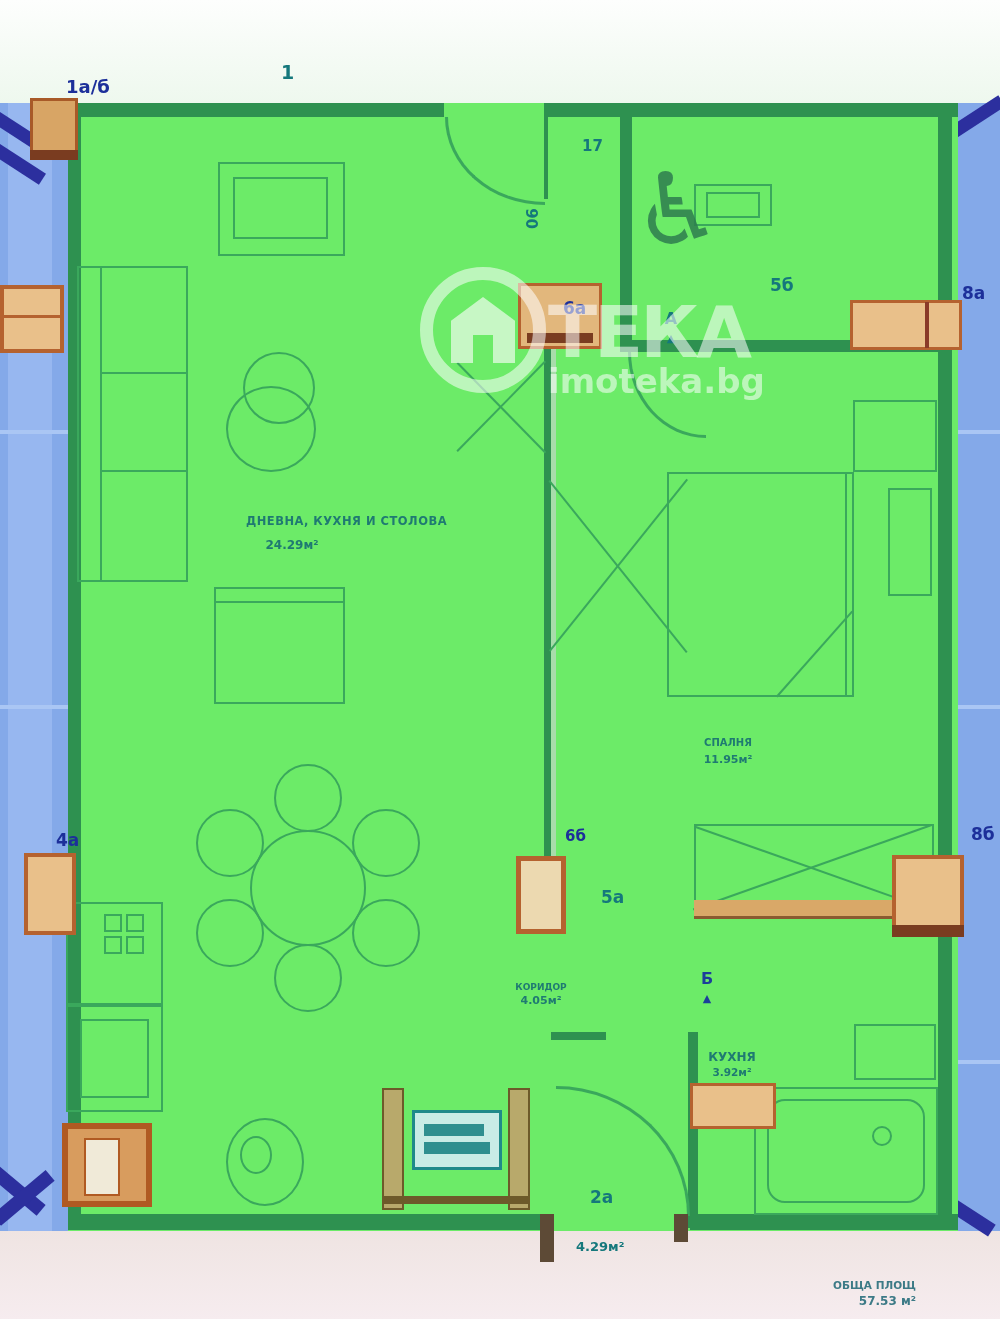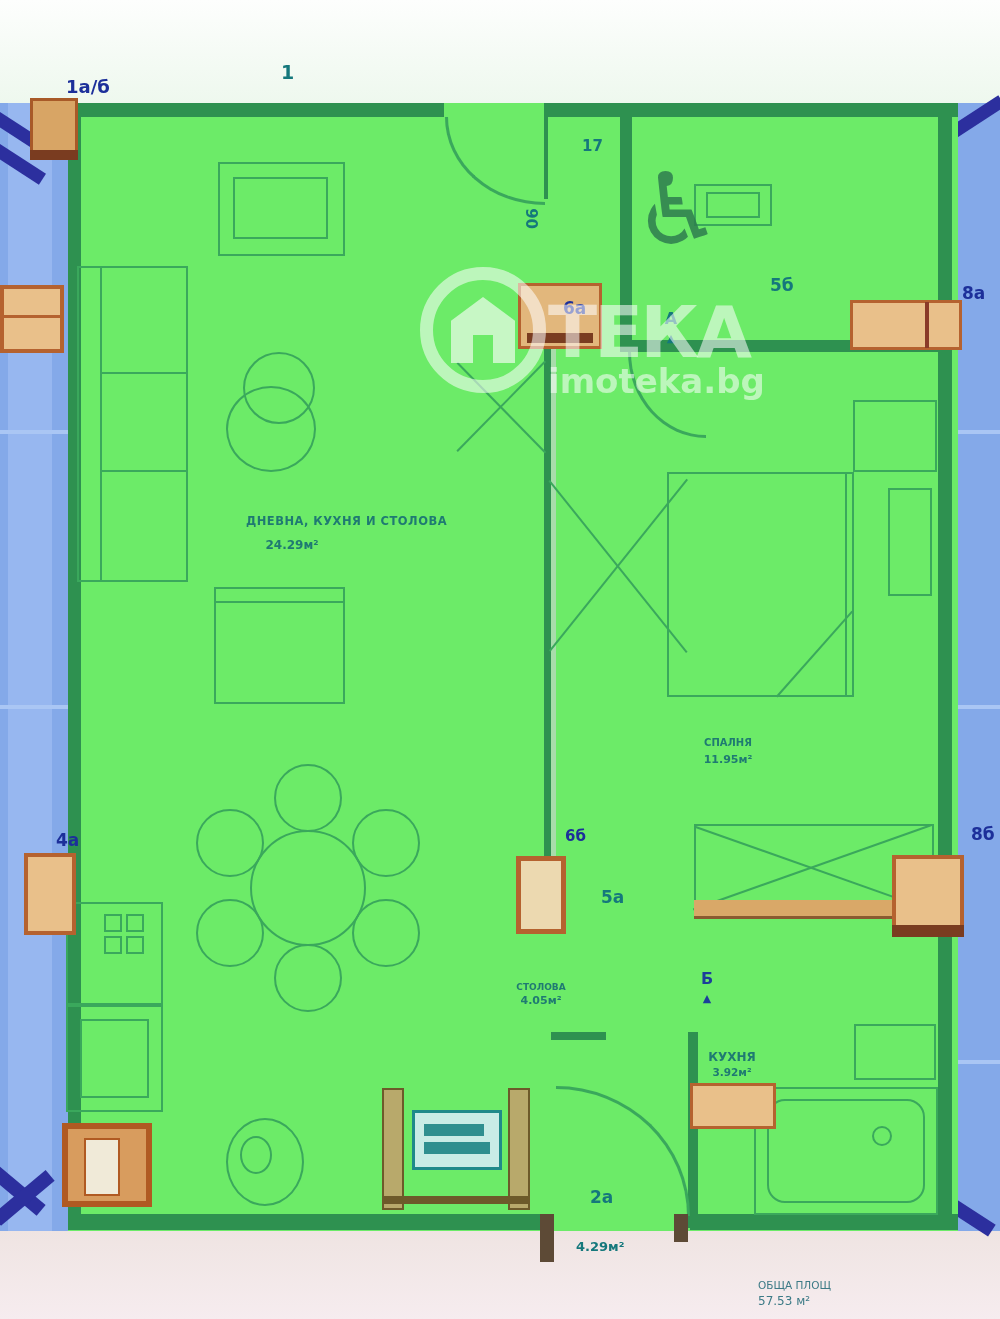--- a/index.html
+++ b/index.html
@@ -27,21 +27,21 @@
   .om-dark{position:absolute;background:#7a3c20;}
   
   .arc-bl{position:absolute;border-left:3px solid #3aa85c;border-bottom:3px solid #3aa85c;
           border-bottom-left-radius:100% 100%;box-sizing:border-box;}
   .arc-tr{position:absolute;border-right:3px solid #3aa85c;border-top:3px solid #3aa85c;
           border-top-right-radius:100% 100%;box-sizing:border-box;}
   
   .navy{position:absolute;color:#1c2f9a;font-weight:bold;line-height:1;}
   .teal{position:absolute;color:#15787c;font-weight:bold;line-height:1.15;}
   .roomlbl{position:absolute;color:#1f7a72;font-weight:bold;text-align:center;line-height:1.3;}
-  .summary{position:absolute;color:#3c7a86;font-weight:normal;text-align:left;line-height:1.4;}
+  .summary{position:absolute;color:#3c7a86;font-weight:bold;text-align:right;line-height:1.4;}
   
   .wm{position:absolute;color:rgba(255,255,255,.55);font-weight:bold;line-height:1;
       pointer-events:none;z-index:40;letter-spacing:-3px;}
   .wm-circle{position:absolute;width:126px;height:126px;border:13px solid rgba(255,255,255,.55);
              border-radius:50%;box-sizing:border-box;pointer-events:none;z-index:40;}
   .wm-house{position:absolute;width:64px;height:66px;background:rgba(255,255,255,.62);
             clip-path:polygon(50% 0,100% 36%,100% 100%,0 100%,0 36%);pointer-events:none;z-index:41;}
   .wm-door{position:absolute;width:20px;height:28px;background:#6ceb68;pointer-events:none;z-index:42;}
   .wheel{position:absolute;color:#2e7d4f;opacity:.85;line-height:1;}
   .z3{z-index:3}.z4{z-index:4}.z5{z-index:5}.z6{z-index:6}
@@ -190,21 +190,21 @@
   </div>
   <div class="teal z6" style="left:590px;top:1188px;font-size:17px">2а</div>
   <div class="teal z6" style="left:576px;top:1240px;font-size:13px">4.29м²</div>
 
   <div class="roomlbl z6" style="left:194px;top:514px;width:305px;font-size:11.5px;letter-spacing:.5px">ДНЕВНА, КУХНЯ И СТОЛОВА</div>
   <div class="roomlbl z6" style="left:232px;top:538px;width:120px;font-size:12px">24.29м²</div>
   <div class="roomlbl z6" style="left:678px;top:736px;width:100px;font-size:10px">СПАЛНЯ</div>
   <div class="roomlbl z6" style="left:678px;top:753px;width:100px;font-size:11px">11.95м²</div>
   <div class="roomlbl z6" style="left:690px;top:1050px;width:84px;font-size:12px">КУХНЯ</div>
   <div class="roomlbl z6" style="left:690px;top:1066px;width:84px;font-size:10.5px">3.92м²</div>
-  <div class="roomlbl z6" style="left:506px;top:982px;width:70px;font-size:9px">СТОЛОВА</div>
+  <div class="roomlbl z6" style="left:506px;top:982px;width:70px;font-size:9px">КОРИДОР</div>
   <div class="roomlbl z6" style="left:506px;top:994px;width:70px;font-size:11px">4.05м²</div>
 
   <div class="summary" style="left:758px;top:1278px;width:158px;font-size:10.5px">ОБЩА ПЛОЩ</div>
   <div class="summary" style="left:758px;top:1293px;width:158px;font-size:12px">57.53 м²</div>
 
   <div class="wm-circle" style="left:420px;top:267px"></div>
   <div class="wm-house" style="left:451px;top:297px"></div>
   <div class="wm-door" style="left:473px;top:335px"></div>
   <div class="wm" style="left:548px;top:296px;font-size:72px">ТЕКА</div>
   <div class="wm" style="left:548px;top:364px;font-size:34px;letter-spacing:0">imoteka.bg</div>

